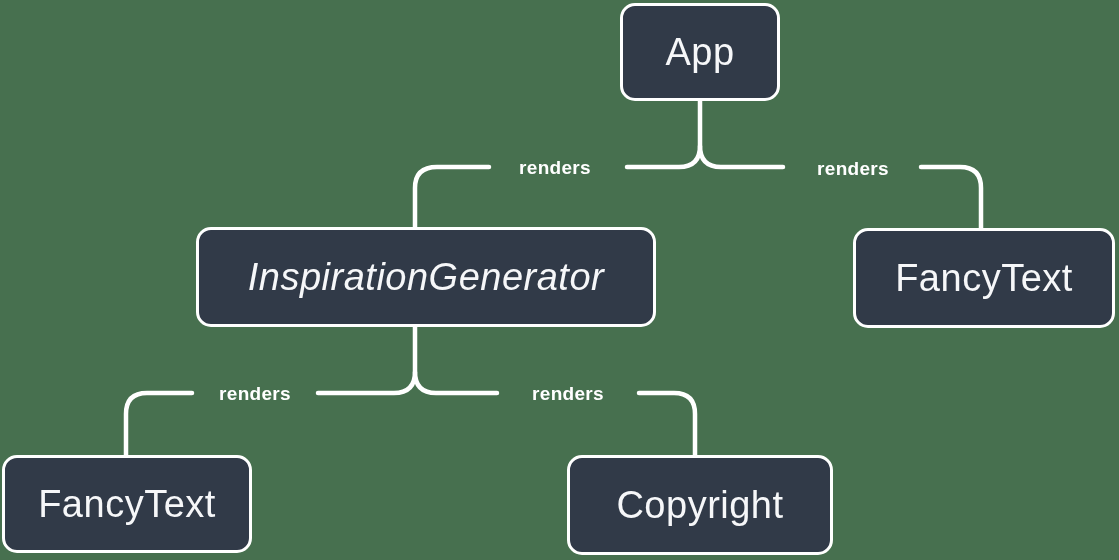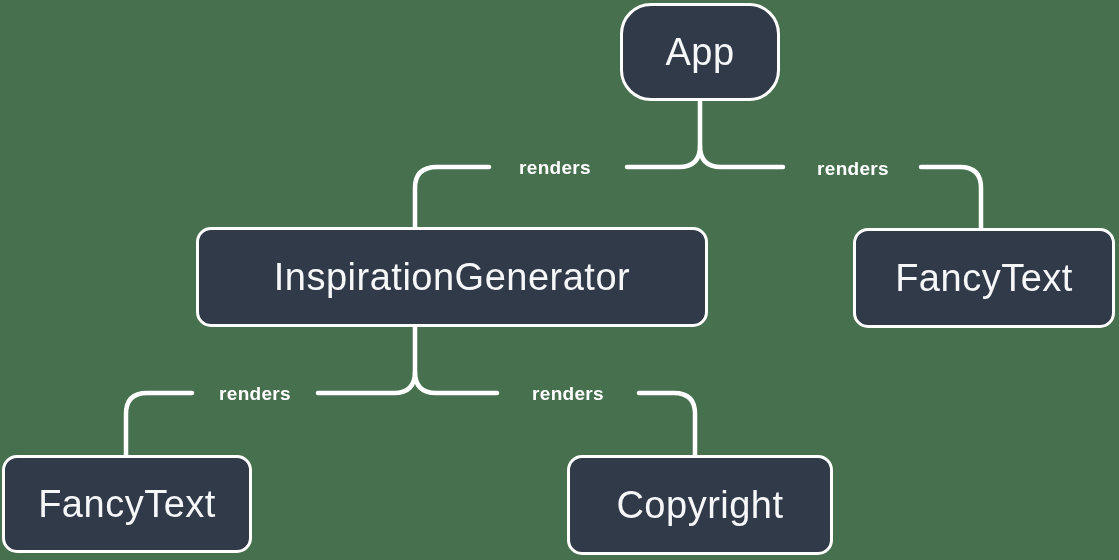--- a/index.html
+++ b/index.html
@@ -40,22 +40,22 @@
     border-radius: 15px;
     color: #F6F7F9;
     font-size: 38px;
     font-weight: 400;
     letter-spacing: 0.5px;
     display: flex;
     align-items: center;
     justify-content: center;
     white-space: nowrap;
   }
-  .node-app               { left: 620px; top: 3px;   width: 160px; height: 98px; border-radius: 31px; }
-  .node-inspiration       { left: 196px; top: 227px; width: 512px; height: 100px; }
+  .node-app               { left: 620px; top: 3px;   width: 160px; height: 98px; }
+  .node-inspiration       { left: 196px; top: 227px; width: 460px; height: 100px; font-style: italic; }
   .node-fancytext-top     { left: 853px; top: 228px; width: 262px; height: 100px; }
   .node-fancytext-bottom  { left: 2px;   top: 455px; width: 250px; height: 98px; }
   .node-copyright         { left: 567px; top: 455px; width: 266px; height: 100px; }
   .edge-label {
     position: absolute;
     transform: translate(-50%, -50%);
     color: #FFFFFF;
     font-size: 19px;
     font-weight: 700;
     letter-spacing: 0.3px;

